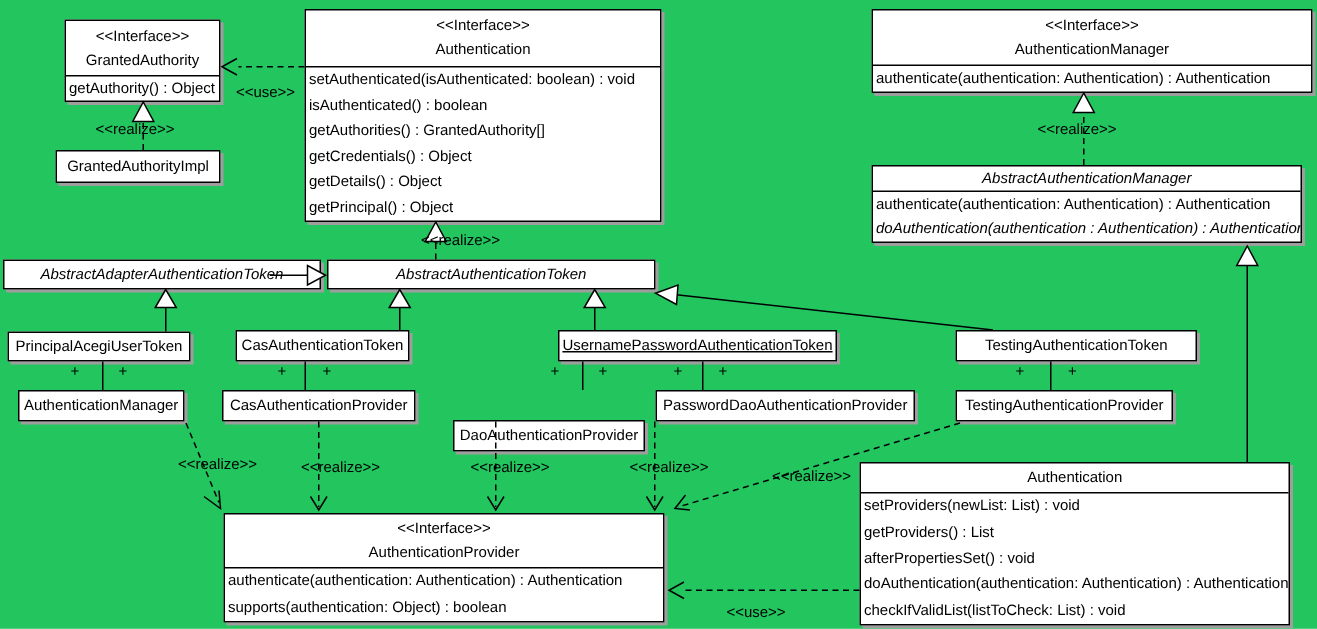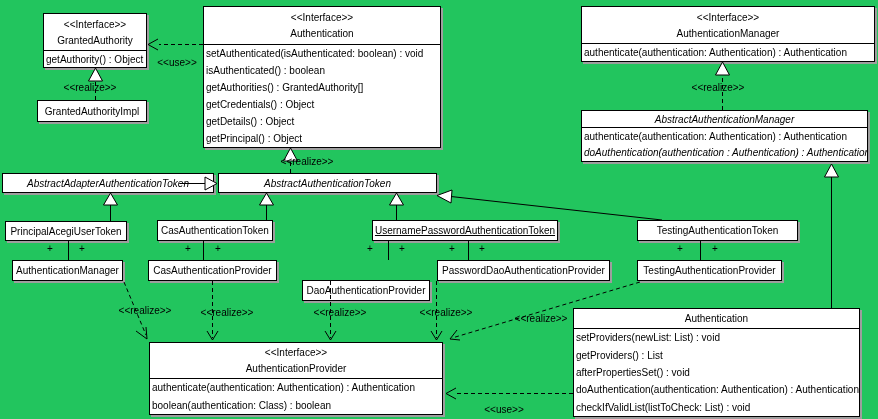--- a/index.html
+++ b/index.html
@@ -157,21 +157,21 @@
       </div>
   </div>
 
   <div class="cls" style="left:149px;top:342px;width:294px;height:73px;">
     <div class="hd" style="height:35px;">
       <div class="stereo">&lt;&lt;Interface&gt;&gt;</div>
       <div class="nm">AuthenticationProvider</div>
     </div>
     <div class="methods">
       <div class="m">authenticate(authentication: Authentication) : Authentication</div>
-      <div class="m">boolean(authentication: Class) : boolean</div>
+      <div class="m">supports(authentication: Object) : boolean</div>
     </div>
   </div>
 
   <div class="cls" style="left:573px;top:308px;width:287px;height:109px;">
     <div class="hd" style="height:19px;">
       <div class="nm">Authentication</div>
     </div>
     <div class="methods">
       <div class="m">setProviders(newList: List) : void</div>
       <div class="m">getProviders() : List</div>

